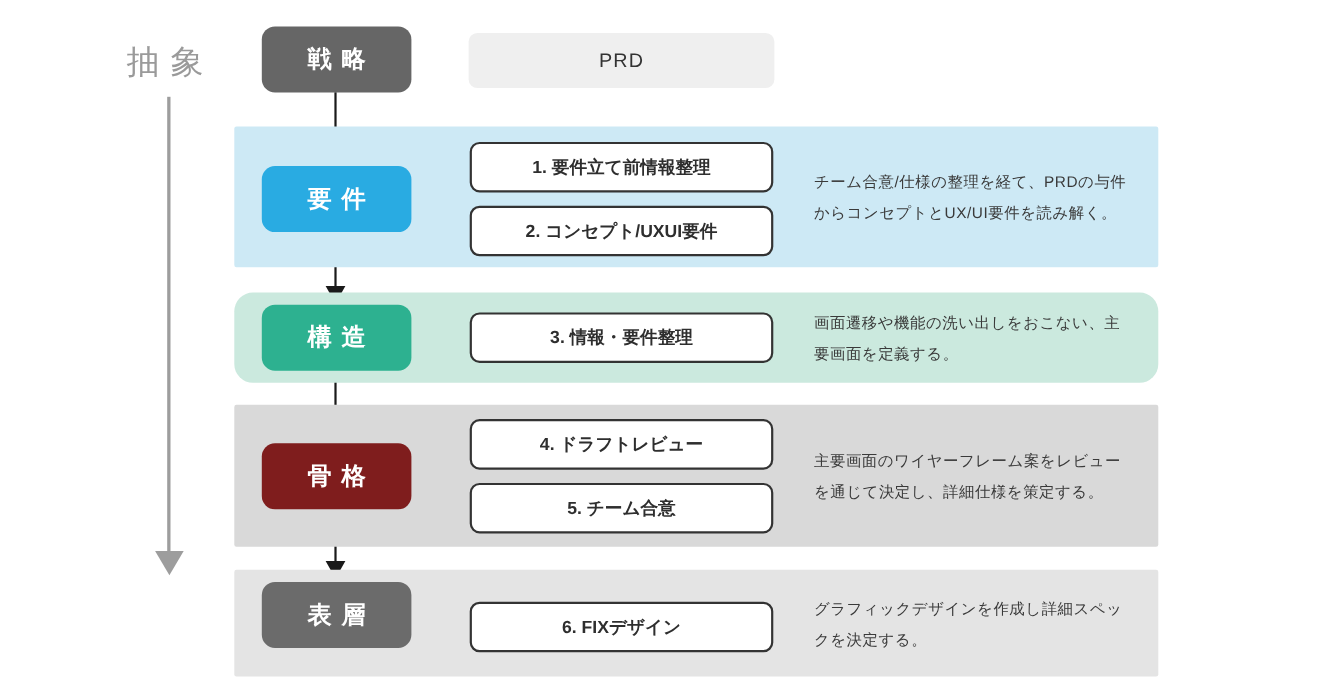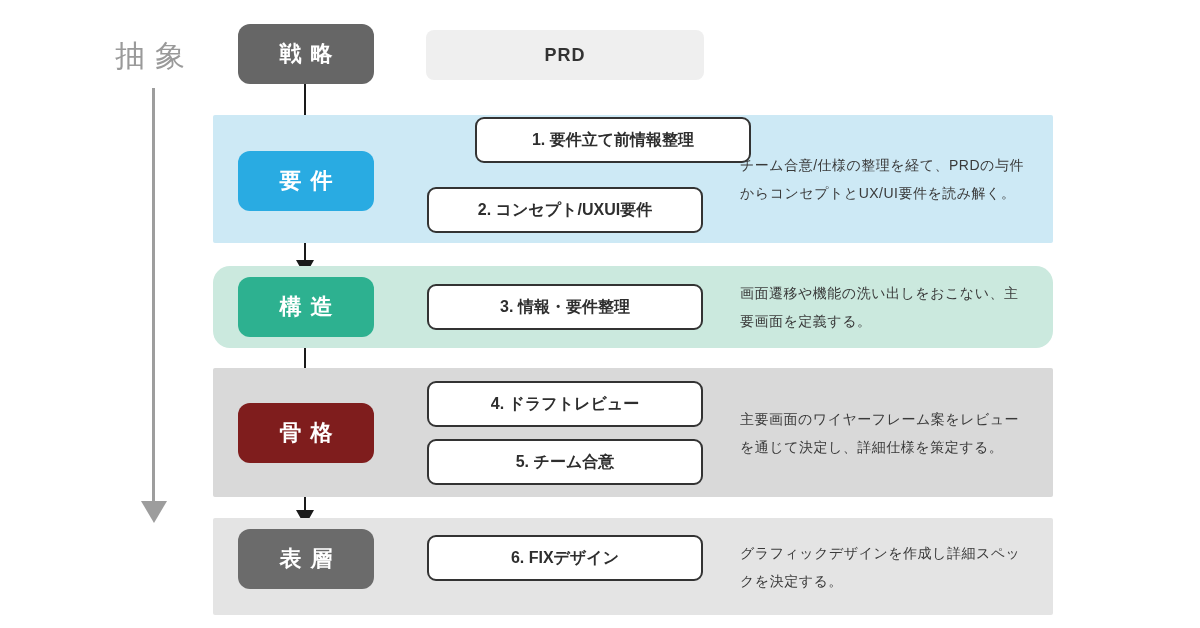--- a/index.html
+++ b/index.html
@@ -18,21 +18,21 @@
   #axis-head{position:absolute;left:141px;top:501px;width:0;height:0;
     border-left:13px solid transparent;border-right:13px solid transparent;border-top:22px solid #9d9d9d;}
   
   #strategy-box{
     position:absolute;left:238px;top:24px;width:136px;height:60px;background:#666666;border-radius:12px;
     display:flex;align-items:center;justify-content:center;color:#fff;font-size:22px;font-weight:bold;
     letter-spacing:9px;text-indent:9px;
   }
   #prd-box{
     position:absolute;left:426px;top:30px;width:278px;height:50px;background:#efefef;border-radius:8px;
-    display:flex;align-items:center;justify-content:center;color:#333;font-size:18px;font-weight:700;letter-spacing:1px;
+    display:flex;align-items:center;justify-content:center;color:#333;font-size:18px;font-weight:400;letter-spacing:1px;
   }
   
   .flow-line{position:absolute;left:304px;width:2px;background:#1a1a1a;}
   .flow-head{position:absolute;left:296px;width:0;height:0;
     border-left:9px solid transparent;border-right:9px solid transparent;border-top:16px solid #1a1a1a;}
   
   .band{position:absolute;left:213px;width:840px;border-radius:2px;}
   #band-requirements{top:115px;height:128px;background:#cde9f5;}
   #band-structure{top:266px;height:82px;background:#cbe9de;border-radius:17px;}
   #band-skeleton{top:368px;height:129px;background:#d9d9d9;}
@@ -72,37 +72,37 @@
   <div class="flow-head" style="top:132px;"></div>
   <div class="flow-line" style="top:211px;height:51px;"></div>
   <div class="flow-head" style="top:260px;"></div>
   <div class="flow-line" style="top:337px;height:50px;"></div>
   <div class="flow-head" style="top:385px;"></div>
   <div class="flow-line" style="top:464px;height:48px;"></div>
   <div class="flow-head" style="top:510px;"></div>
 
   <div id="band-requirements" class="band">
     <div id="stage-requirements" class="stage-box">要件</div>
-    <div class="step-box" style="top:2px;margin-left:48px;">1. 要件立て前情報整理</div>
+    <div class="step-box" style="top:14px;">1. 要件立て前情報整理</div>
     <div class="step-box" style="top:72px;">2. コンセプト/UXUI要件</div>
     <div class="desc">チーム合意/仕様の整理を経て、PRDの与件からコンセプトとUX/UI要件を読み解く。</div>
   </div>
 
   <div id="band-structure" class="band">
     <div id="stage-structure" class="stage-box">構造</div>
     <div class="step-box" style="top:18px;">3. 情報・要件整理</div>
     <div class="desc">画面遷移や機能の洗い出しをおこない、主要画面を定義する。</div>
   </div>
 
   <div id="band-skeleton" class="band">
     <div id="stage-skeleton" class="stage-box">骨格</div>
     <div class="step-box" style="top:13px;">4. ドラフトレビュー</div>
     <div class="step-box" style="top:71px;">5. チーム合意</div>
     <div class="desc">主要画面のワイヤーフレーム案をレビューを通じて決定し、詳細仕様を策定する。</div>
   </div>
 
   <div id="band-surface" class="band">
     <div id="stage-surface" class="stage-box">表層</div>
-    <div class="step-box" style="top:17px;">6. FIXデザイン</div>
+    <div class="step-box" style="top:29px;">6. FIXデザイン</div>
     <div class="desc">グラフィックデザインを作成し詳細スペックを決定する。</div>
   </div>
 
 </div>
 
 </body></html>

